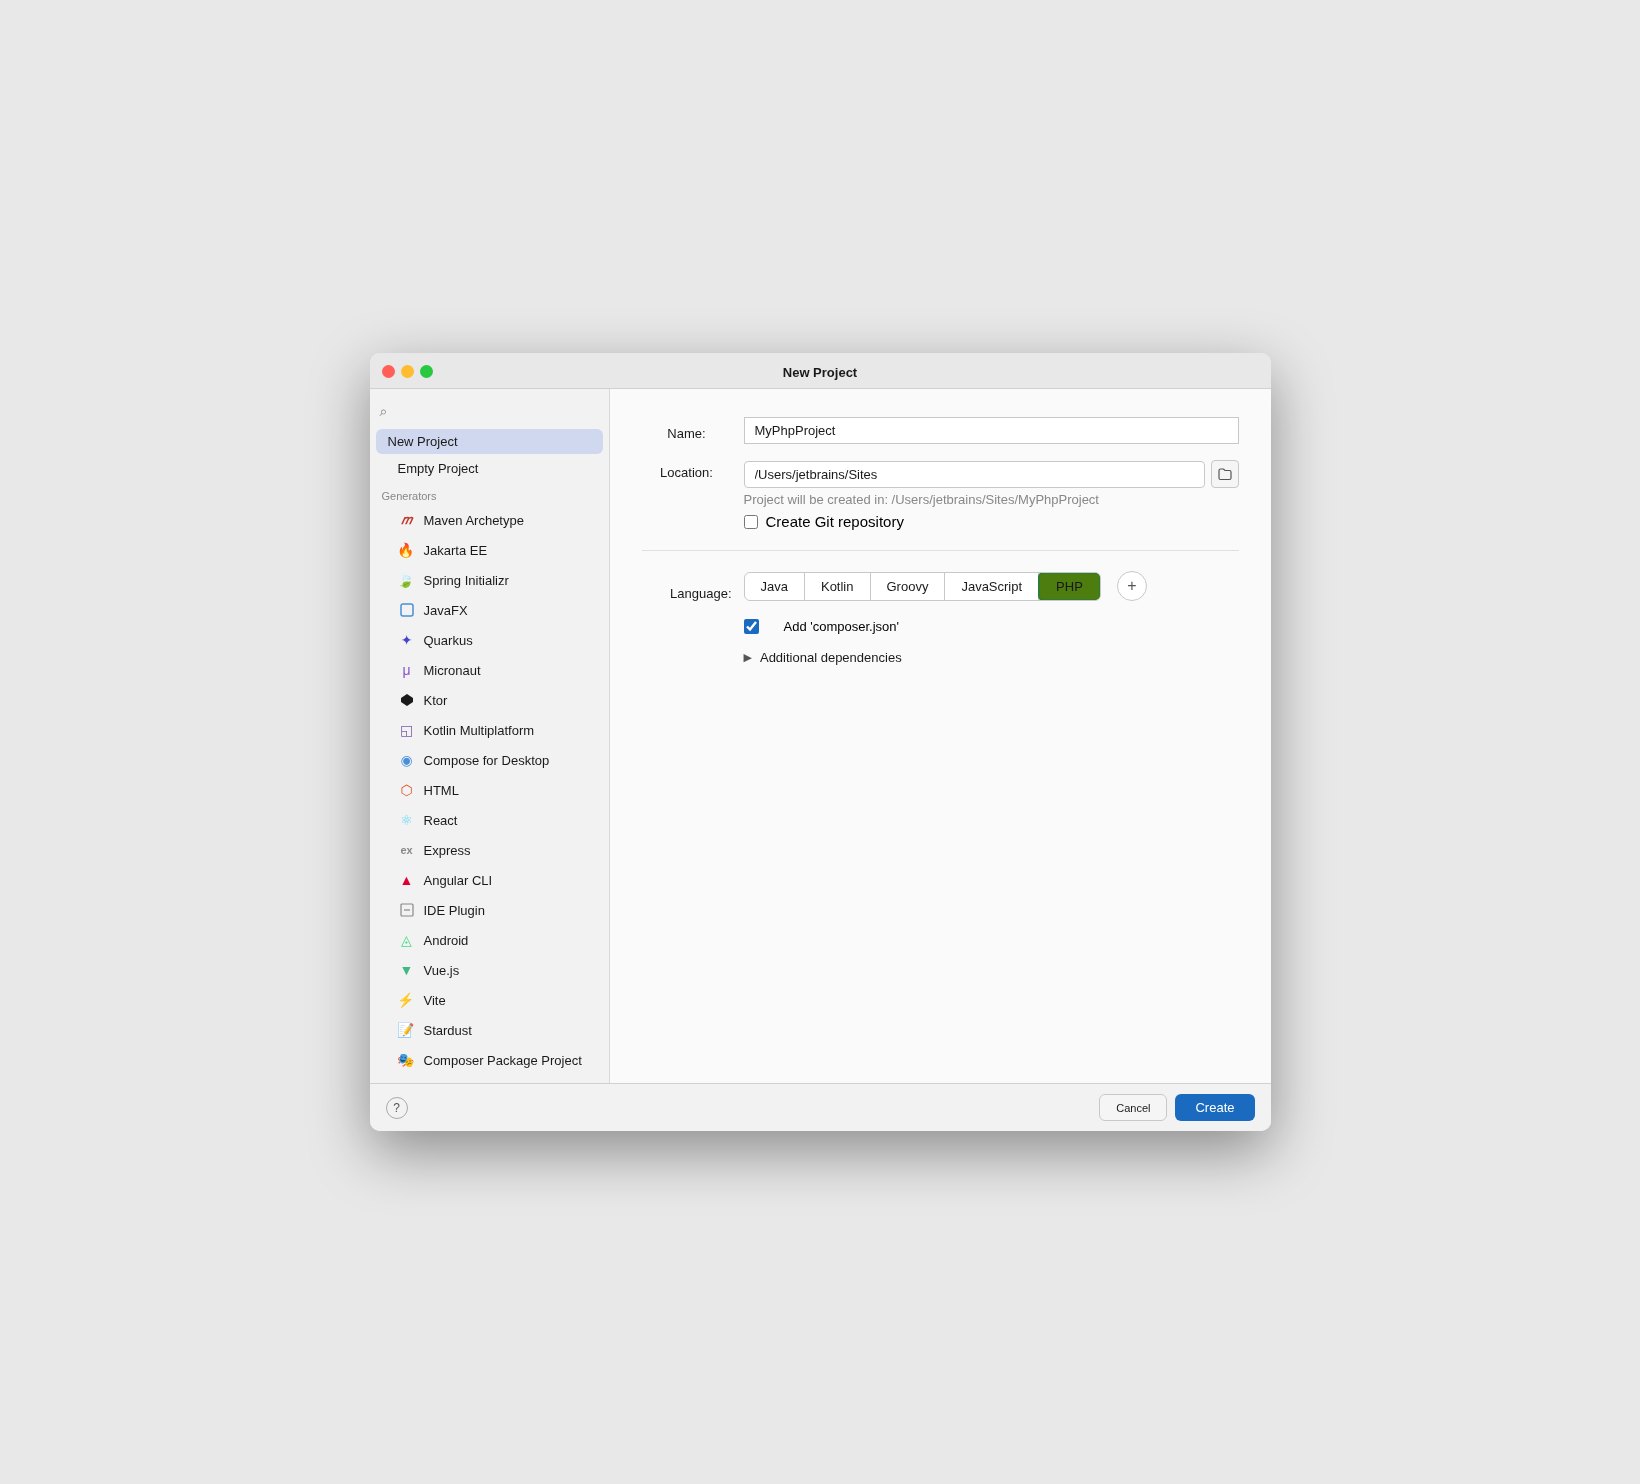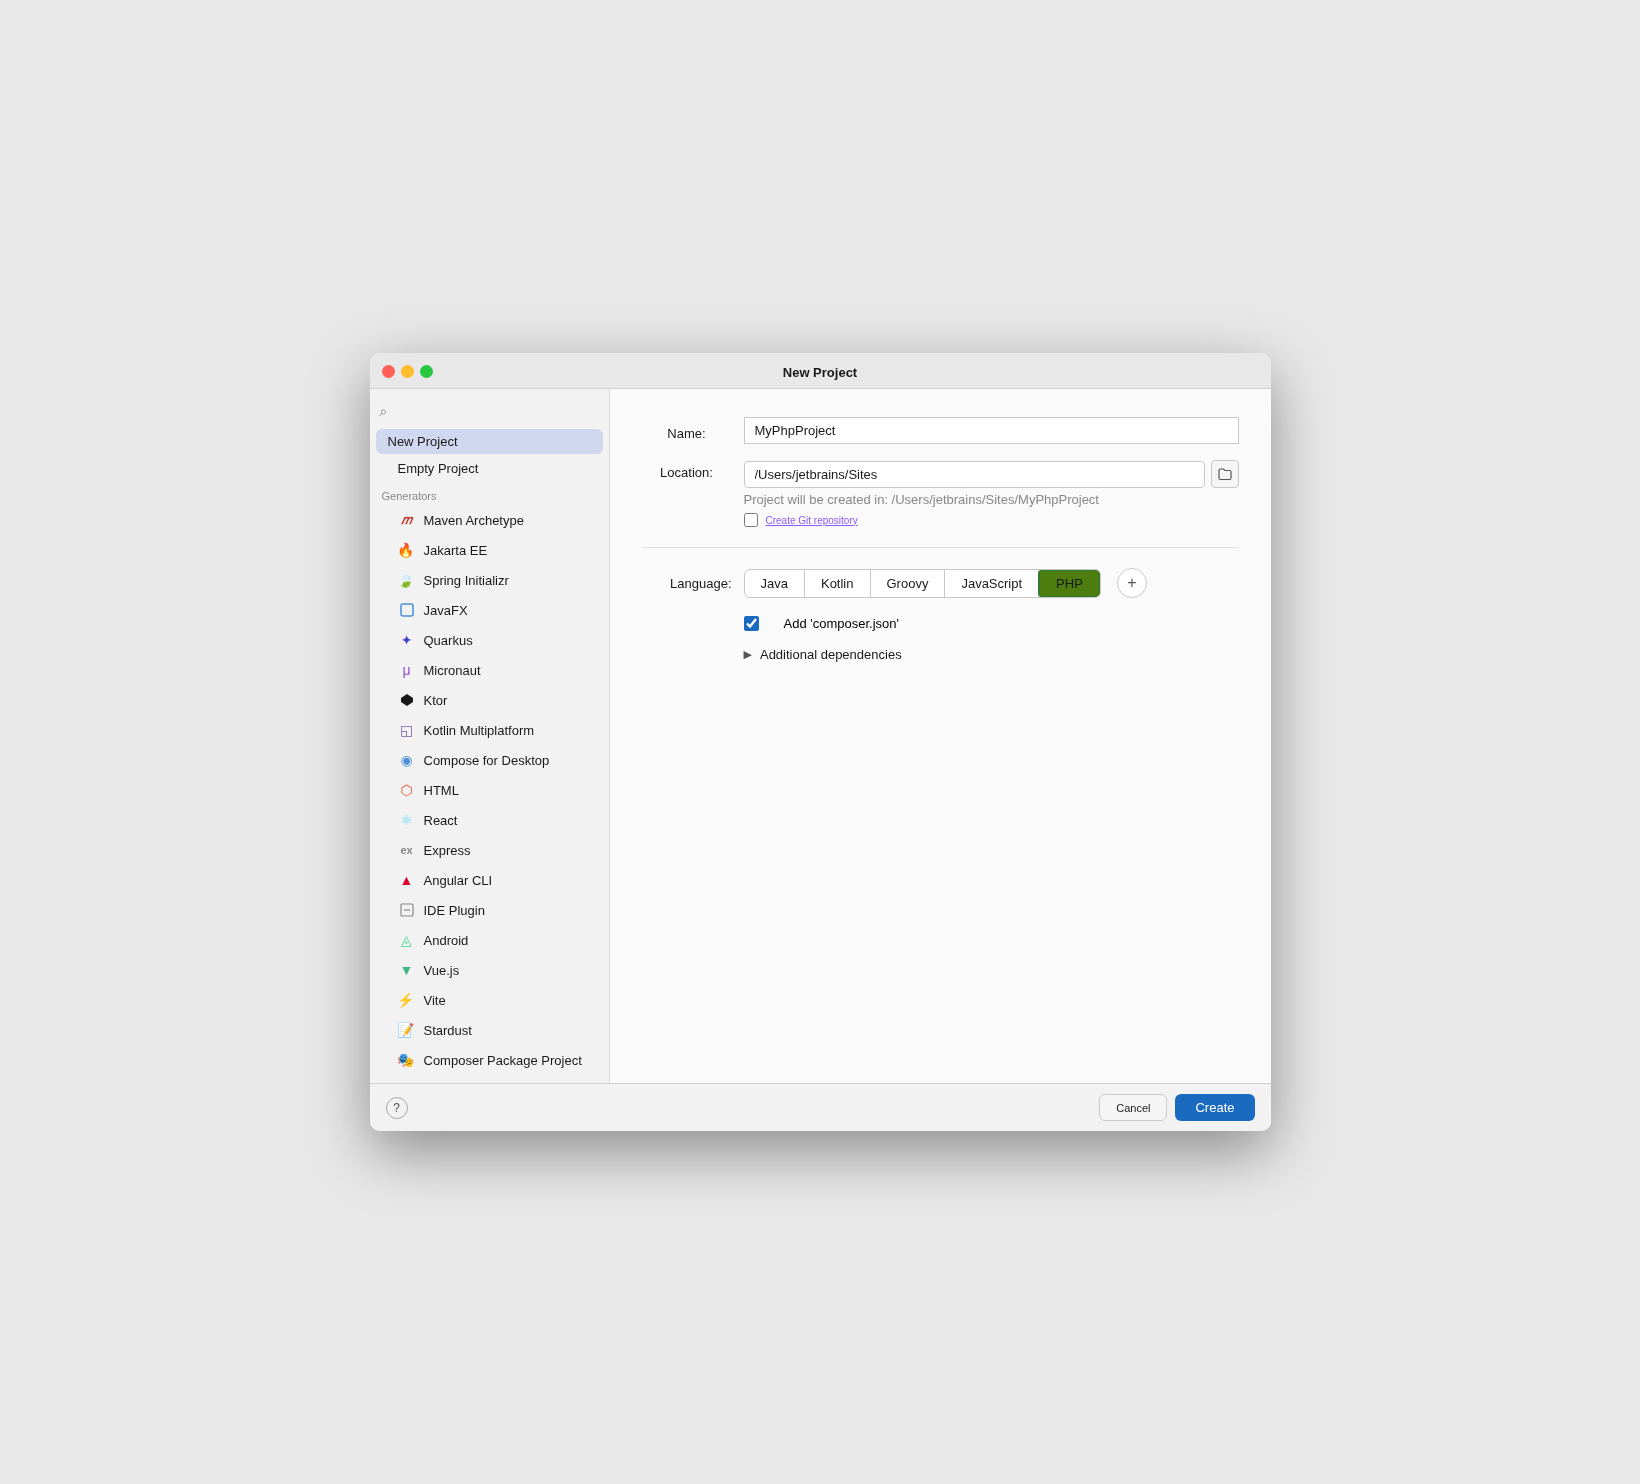--- a/index.html
+++ b/index.html
@@ -220,35 +220,34 @@
       margin-top: 6px;
     }
 
     .checkbox-row input[type="checkbox"] {
       width: 14px;
       height: 14px;
       cursor: pointer;
     }
 
     .checkbox-label {
-      font-size: 10px;
-      color: #8b5cf6;
-      text-decoration: underline;
+      font-size: 15px;
+      color: #000000;
     }
 
     .section-divider {
       border: none;
       border-top: 1px solid #e0e0e0;
       margin: 20px 0;
     }
 
     
     .language-row {
       display: flex;
-      align-items: center;
+      align-items: flex-end;
       margin-bottom: 18px;
       gap: 12px;
     }
 
     .lang-label {
       width: 90px;
       text-align: right;
       font-size: 13px;
       color: #1a1a1a;
       flex-shrink: 0;

